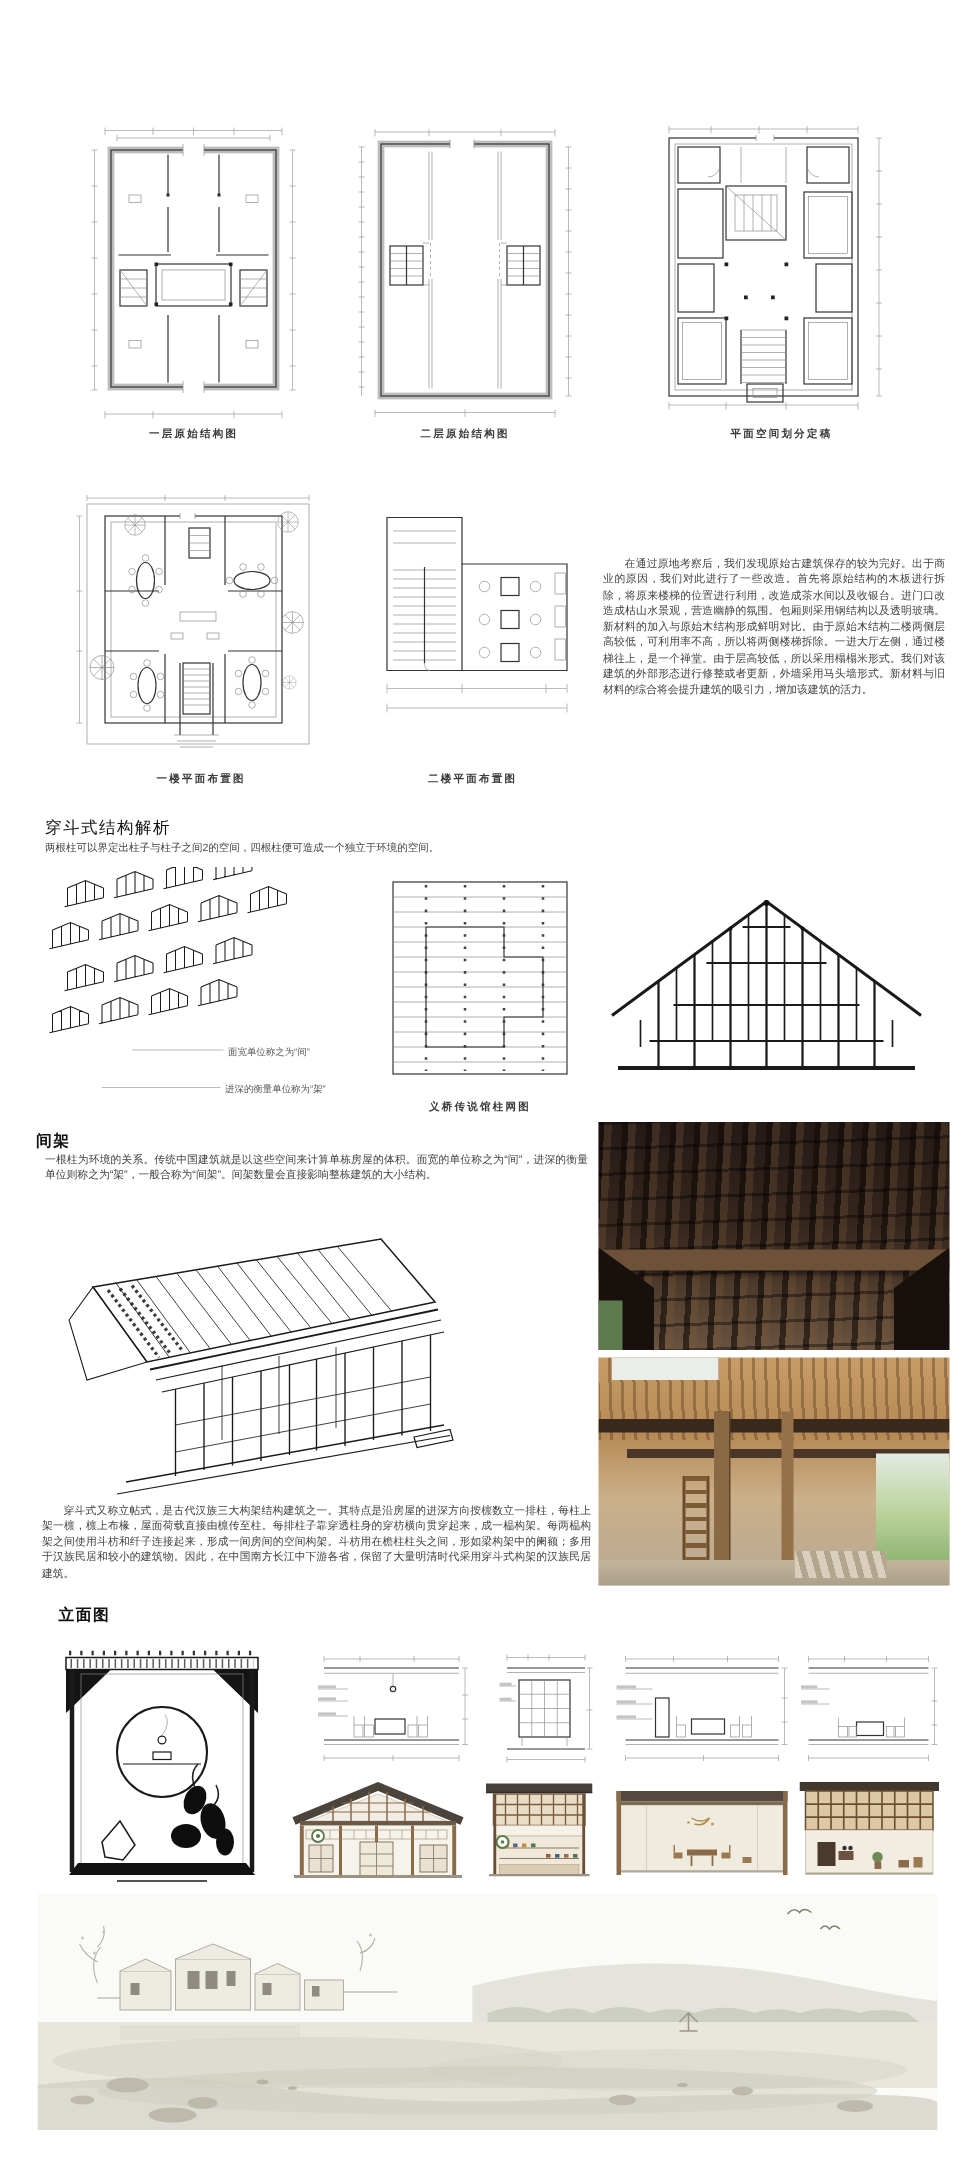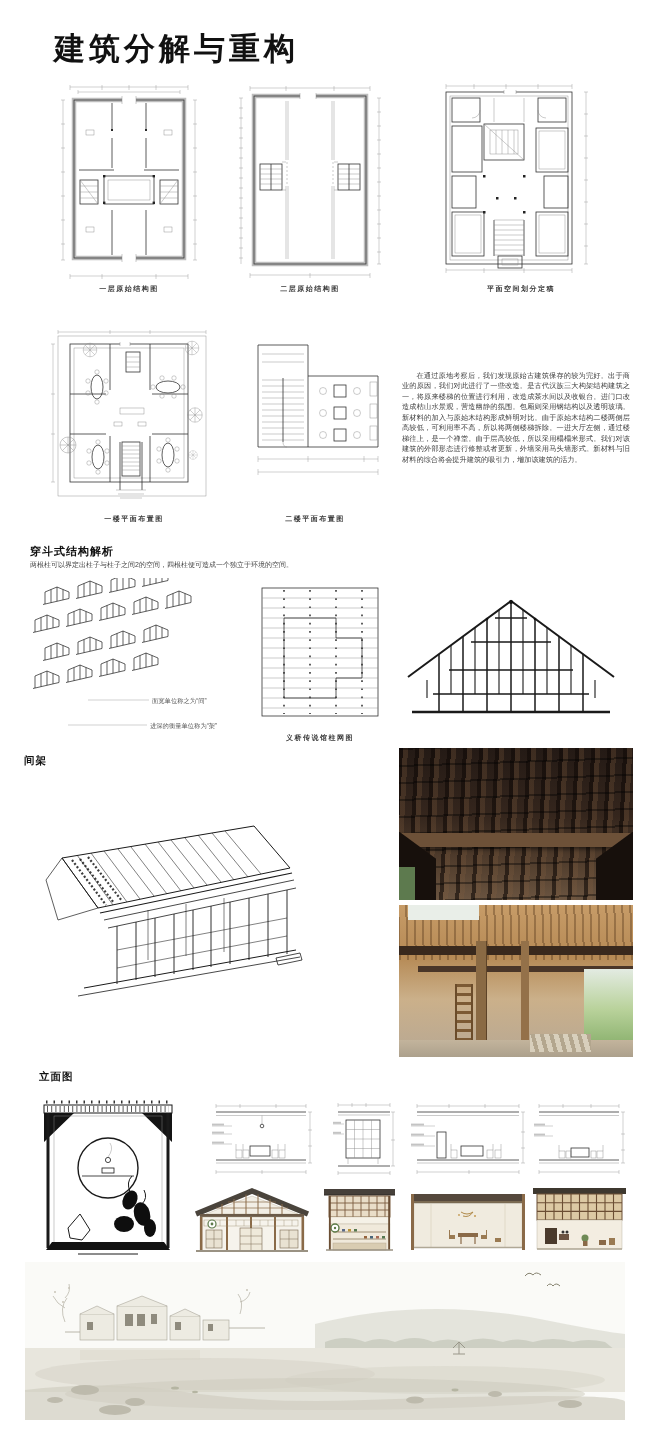--- a/index.html
+++ b/index.html
@@ -3,21 +3,21 @@
 <meta charset="utf-8">
 <style>
   html,body{margin:0;padding:0;background:#e8e8e8}
   .board{position:relative;width:650px;height:1444px;margin:0 auto;background:#fff;overflow:hidden;
          font-family:"Liberation Sans","DejaVu Sans",sans-serif;color:#222}
   .abs{position:absolute}
   .title{font-family:"Liberation Serif","DejaVu Serif",serif;font-weight:700;font-size:31px;
          letter-spacing:4px;color:#111;white-space:nowrap}
   .cap{font-size:7px;font-weight:700;color:#3a3a3a;text-align:center;letter-spacing:1.5px}
   .para{font-size:7.2px;line-height:1.45;color:#3f3f3f;text-align:justify;text-indent:2em}
-  .h2{font-size:11px;font-weight:700;color:#111;letter-spacing:1px}
+  .h2{font-size:11px;font-weight:400;color:#111;letter-spacing:1px}
   .h3{font-size:10.5px;font-weight:700;color:#111;letter-spacing:1px}
   .sub{font-size:7px;color:#444}
   .lbl{font-size:6.3px;color:#555;white-space:nowrap}
   svg{display:block}
   .ln{stroke:#333;stroke-width:.8;fill:none}
   .thin{stroke:#8a8a8a;stroke-width:.45;fill:none}
   .dim{stroke:#999;stroke-width:.45;fill:none}
   .ink{stroke:#1a1a1a;fill:none}
   .poche{fill:#fff;stroke:var(--wall_poche,#bdbdbd);stroke-width:4.5}
   .stub{fill:#c4c4c4}
@@ -40,21 +40,20 @@
   .photo2 .open{position:absolute;right:0;top:42%;bottom:10%;width:21%;background:linear-gradient(180deg,#e3ebe2 0%,#b9d29b 55%,#8fb472 100%)}
   .photo2 .ladder{position:absolute;left:24%;top:52%;bottom:8%;width:6%;background:repeating-linear-gradient(180deg,#7c5a34 0 3px,rgba(0,0,0,0) 3px 9px);border-left:2px solid #6b4c2a;border-right:2px solid #6b4c2a}
   .photo2 .floor{position:absolute;left:0;right:0;bottom:0;height:11%;background:linear-gradient(180deg,#c3b49c,#aca08c)}
   .photo2 .clutter{position:absolute;right:18%;bottom:3%;width:26%;height:12%;background:repeating-linear-gradient(75deg,#d8cfbc 0 5px,#b3a68e 5px 9px)}
 </style>
 </head>
 <body>
 
 <div class="board">
 
-  <div class="abs title" style="left:54px;top:28px">建筑分解与重构</div>
 
   <svg class="abs" style="left:58px;top:82px" width="142" height="200" viewBox="0 0 142 200">
     <path class="dim" d="M12,5 H130 M12,3 V8 M44,3 V8 M71,3 V8 M98,3 V8 M130,3 V8 M20,10 H122 M20,8 V12 M122,8 V12
                          M12,194 H130 M12,192 V197 M44,192 V197 M98,192 V197 M130,192 V197
                          M5,18 V178 M3,18 H7 M3,42 H7 M3,66 H7 M3,90 H7 M3,114 H7 M3,138 H7 M3,162 H7 M3,178 H7
                          M137,18 V178 M135,18 H139 M135,42 H139 M135,66 H139 M135,90 H139 M135,114 H139 M135,138 H139 M135,162 H139 M135,178 H139"></path>
     <rect class="poche" x="16" y="18" width="110" height="158"></rect>
     <rect class="ln" x="16" y="18" width="110" height="158"></rect>
     <rect fill="#fff" x="64" y="14" width="14" height="7"></rect>
       <path class="thin" d="M64,14 V22 M78,14 V22"></path>
@@ -202,21 +201,21 @@
         <circle class="thin" cx="79" cy="101" r="3.5"></circle>
         <circle class="thin" cx="113" cy="101" r="3.5"></circle>
     </g>
     <rect class="thin" x="126" y="48" width="7" height="14"></rect>
       <rect class="thin" x="126" y="70" width="7" height="14"></rect>
       <rect class="thin" x="126" y="92" width="7" height="14"></rect>
     <path class="dim" d="M14,125 H134 M14,122 V128 M64,122 V128 M120,122 V128 M134,122 V128 M14,138 H134 M14,135 V141 M134,135 V141"></path>
   </svg>
   <div class="abs cap" style="left:244px;top:514px;width:142px">二楼平面布置图</div>
 
-  <div class="abs para" style="left:402px;top:371px;width:228px">在通过原地考察后，我们发现原始古建筑保存的较为完好。出于商业的原因，我们对此进行了一些改造。是古代汉族三大构架结构建筑之一，将原来楼梯的位置进行利用，改造成茶水间以及收银台。进门口改造成枯山水景观，营造幽静的氛围。包厢则采用钢结构以及透明玻璃。新材料的加入与原始木结构形成鲜明对比。由于原始木结构二楼两侧层高较低，可利用率不高，所以将两侧楼梯拆除。一进大厅左侧，通过楼梯往上，是一个禅堂。由于层高较低，所以采用榻榻米形式。我们对该建筑的外部形态进行修整或者更新，外墙采用马头墙形式。新材料与旧材料的综合将会提升建筑的吸引力，增加该建筑的活力。</div>
+  <div class="abs para" style="left:402px;top:371px;width:228px">在通过原地考察后，我们发现原始古建筑保存的较为完好。出于商业的原因，我们对此进行了一些改造。首先将原始结构的木板进行拆除，将原来楼梯的位置进行利用，改造成茶水间以及收银台。进门口改造成枯山水景观，营造幽静的氛围。包厢则采用钢结构以及透明玻璃。新材料的加入与原始木结构形成鲜明对比。由于原始木结构二楼两侧层高较低，可利用率不高，所以将两侧楼梯拆除。一进大厅左侧，通过楼梯往上，是一个禅堂。由于层高较低，所以采用榻榻米形式。我们对该建筑的外部形态进行修整或者更新，外墙采用马头墙形式。新材料与旧材料的综合将会提升建筑的吸引力，增加该建筑的活力。</div>
 
   <div class="abs h2" style="left:30px;top:544px">穿斗式结构解析</div>
   <div class="abs sub" style="left:30px;top:560px;width:430px">两根柱可以界定出柱子与柱子之间2的空间，四根柱便可造成一个独立于环境的空间。</div>
 
   <svg class="abs" style="left:28px;top:578px" width="235" height="168" viewBox="0 0 235 168">
     <defs>
         <g id="tu">
           <path class="ink" stroke-width=".7" d="M0,8.5 L26,2.5 M2,8 V-4 M8,6.6 V-6.5 M14,5.2 V-9 M20,3.8 V-6.5 M26,2.4 V-4 M2,-4 L14,-9 L26,-4"></path>
         </g>
       </defs>
@@ -256,20 +255,21 @@
     <path class="ink" stroke-width="1.5" d="M35,124 V66 M59,124 V48 M83,124 V31 M107,124 V15 M131,124 V31 M155,124 V48 M179,124 V66"></path>
     <path class="ink" stroke-width="1.1" d="M47,106 V57 M71,106 V39 M95,106 V22 M119,106 V22 M143,106 V39 M167,106 V57"></path>
     <path class="ink" stroke-width="1.3" d="M29,106 H185 M45,82 H169 M67,54 H147 M91,30 H123"></path>
     <path class="ink" stroke-width="1.1" d="M23,92 V110 M191,92 V110"></path>
     <circle cx="107" cy="14" r="2" fill="#111"></circle>
       <circle cx="83" cy="31" r="1.3" fill="#111"></circle>
       <circle cx="131" cy="31" r="1.3" fill="#111"></circle>
   </svg>
 
   <div class="abs h3" style="left:24px;top:754px">间架</div>
+  <div class="abs para" style="left:30px;top:768px;width:362px;text-indent:0">一根柱为环境的关系。传统中国建筑就是以这些空间来计算单栋房屋的体积。面宽的单位称之为“间”，进深的衡量单位则称之为“架”，一般合称为“间架”。间架数量会直接影响整栋建筑的大小结构。</div>
 
   <svg class="abs" style="left:28px;top:810px" width="315" height="200" viewBox="0 0 315 200">
     <path class="ink" stroke-width="1" d="M34,48 L226,16 L262,58 L70,98 Z"></path>
     <path class="ink" stroke-width=".55" d="M49,45 L85,95 M63,43 L99,92 M76,41 L112,89 M90,39 L126,86 M103,37 L139,84 M117,34 L153,81 M130,32 L166,78 M143,30 L179,75 M157,28 L193,72 M170,25 L206,70 M184,23 L220,67 M197,21 L233,64"></path>
     <path class="ink" stroke-width="2.2" stroke-dasharray="2 2" opacity=".85" d="M44,50 L78,95 M52,49 L86,93 M60,47 L94,91"></path>
     <path class="ink" stroke-width="1.2" d="M72,103 L264,63"></path>
     <path class="ink" stroke-width=".8" d="M76,110 L266,70 M80,118 L268,78"></path>
     <path class="ink" stroke-width=".9" d="M89,116 V174 M108,112 V170 M127,108 V167 M146,104 V164 M165,100 V160 M183,96 V157 M202,92 V154 M221,88 V150 M240,84 V147 M259,80 V144"></path>
     <path class="ink" stroke-width=".55" d="M120,100 V150 M158,94 V146 M196,88 V142 M89,140 L259,108 M89,158 L259,126"></path>
     <path class="ink" stroke-width=".7" d="M34,48 L70,98 L30,110 L18,70 Z"></path>
@@ -292,20 +292,21 @@
     <div class="beam1"></div>
     <div class="beam2"></div>
     <div class="post1"></div>
     <div class="post2"></div>
     <div class="open"></div>
     <div class="ladder"></div>
     <div class="floor"></div>
     <div class="clutter"></div>
   </div>
 
+  <div class="abs para" style="left:28px;top:1002px;width:366px">穿斗式又称立帖式，是古代汉族三大构架结构建筑之一。其特点是沿房屋的进深方向按檩数立一排柱，每柱上架一檩，檩上布椽，屋面荷载直接由檩传至柱。每排柱子靠穿透柱身的穿枋横向贯穿起来，成一榀构架。每两榀构架之间使用斗枋和纤子连接起来，形成一间房间的空间构架。斗枋用在檐柱柱头之间，形如梁构架中的阑额；多用于汉族民居和较小的建筑物。因此，在中国南方长江中下游各省，保留了大量明清时代采用穿斗式构架的汉族民居建筑。</div>
 
   <div class="abs h3" style="left:39px;top:1070px">立面图</div>
 
   <svg class="abs" style="left:38px;top:1096px" width="142" height="162" viewBox="0 0 142 162">
     <path stroke="#333" stroke-width="3" stroke-dasharray="1.5 6" fill="none" d="M8,6 H134"></path>
     <rect class="ink" stroke-width="1" x="6" y="9" width="128" height="8"></rect>
     <path stroke="#333" stroke-width="6" stroke-dasharray="1 3.2" opacity=".8" fill="none" d="M9,13 H131"></path>
     <path fill="#141414" d="M6,17 L36,17 L6,46 Z M134,17 L104,17 L134,46 Z"></path>
     <path class="ink" stroke-width="3" d="M10,17 V152 M130,17 V152"></path>
     <rect class="thin" x="16" y="20" width="108" height="130"></rect>

